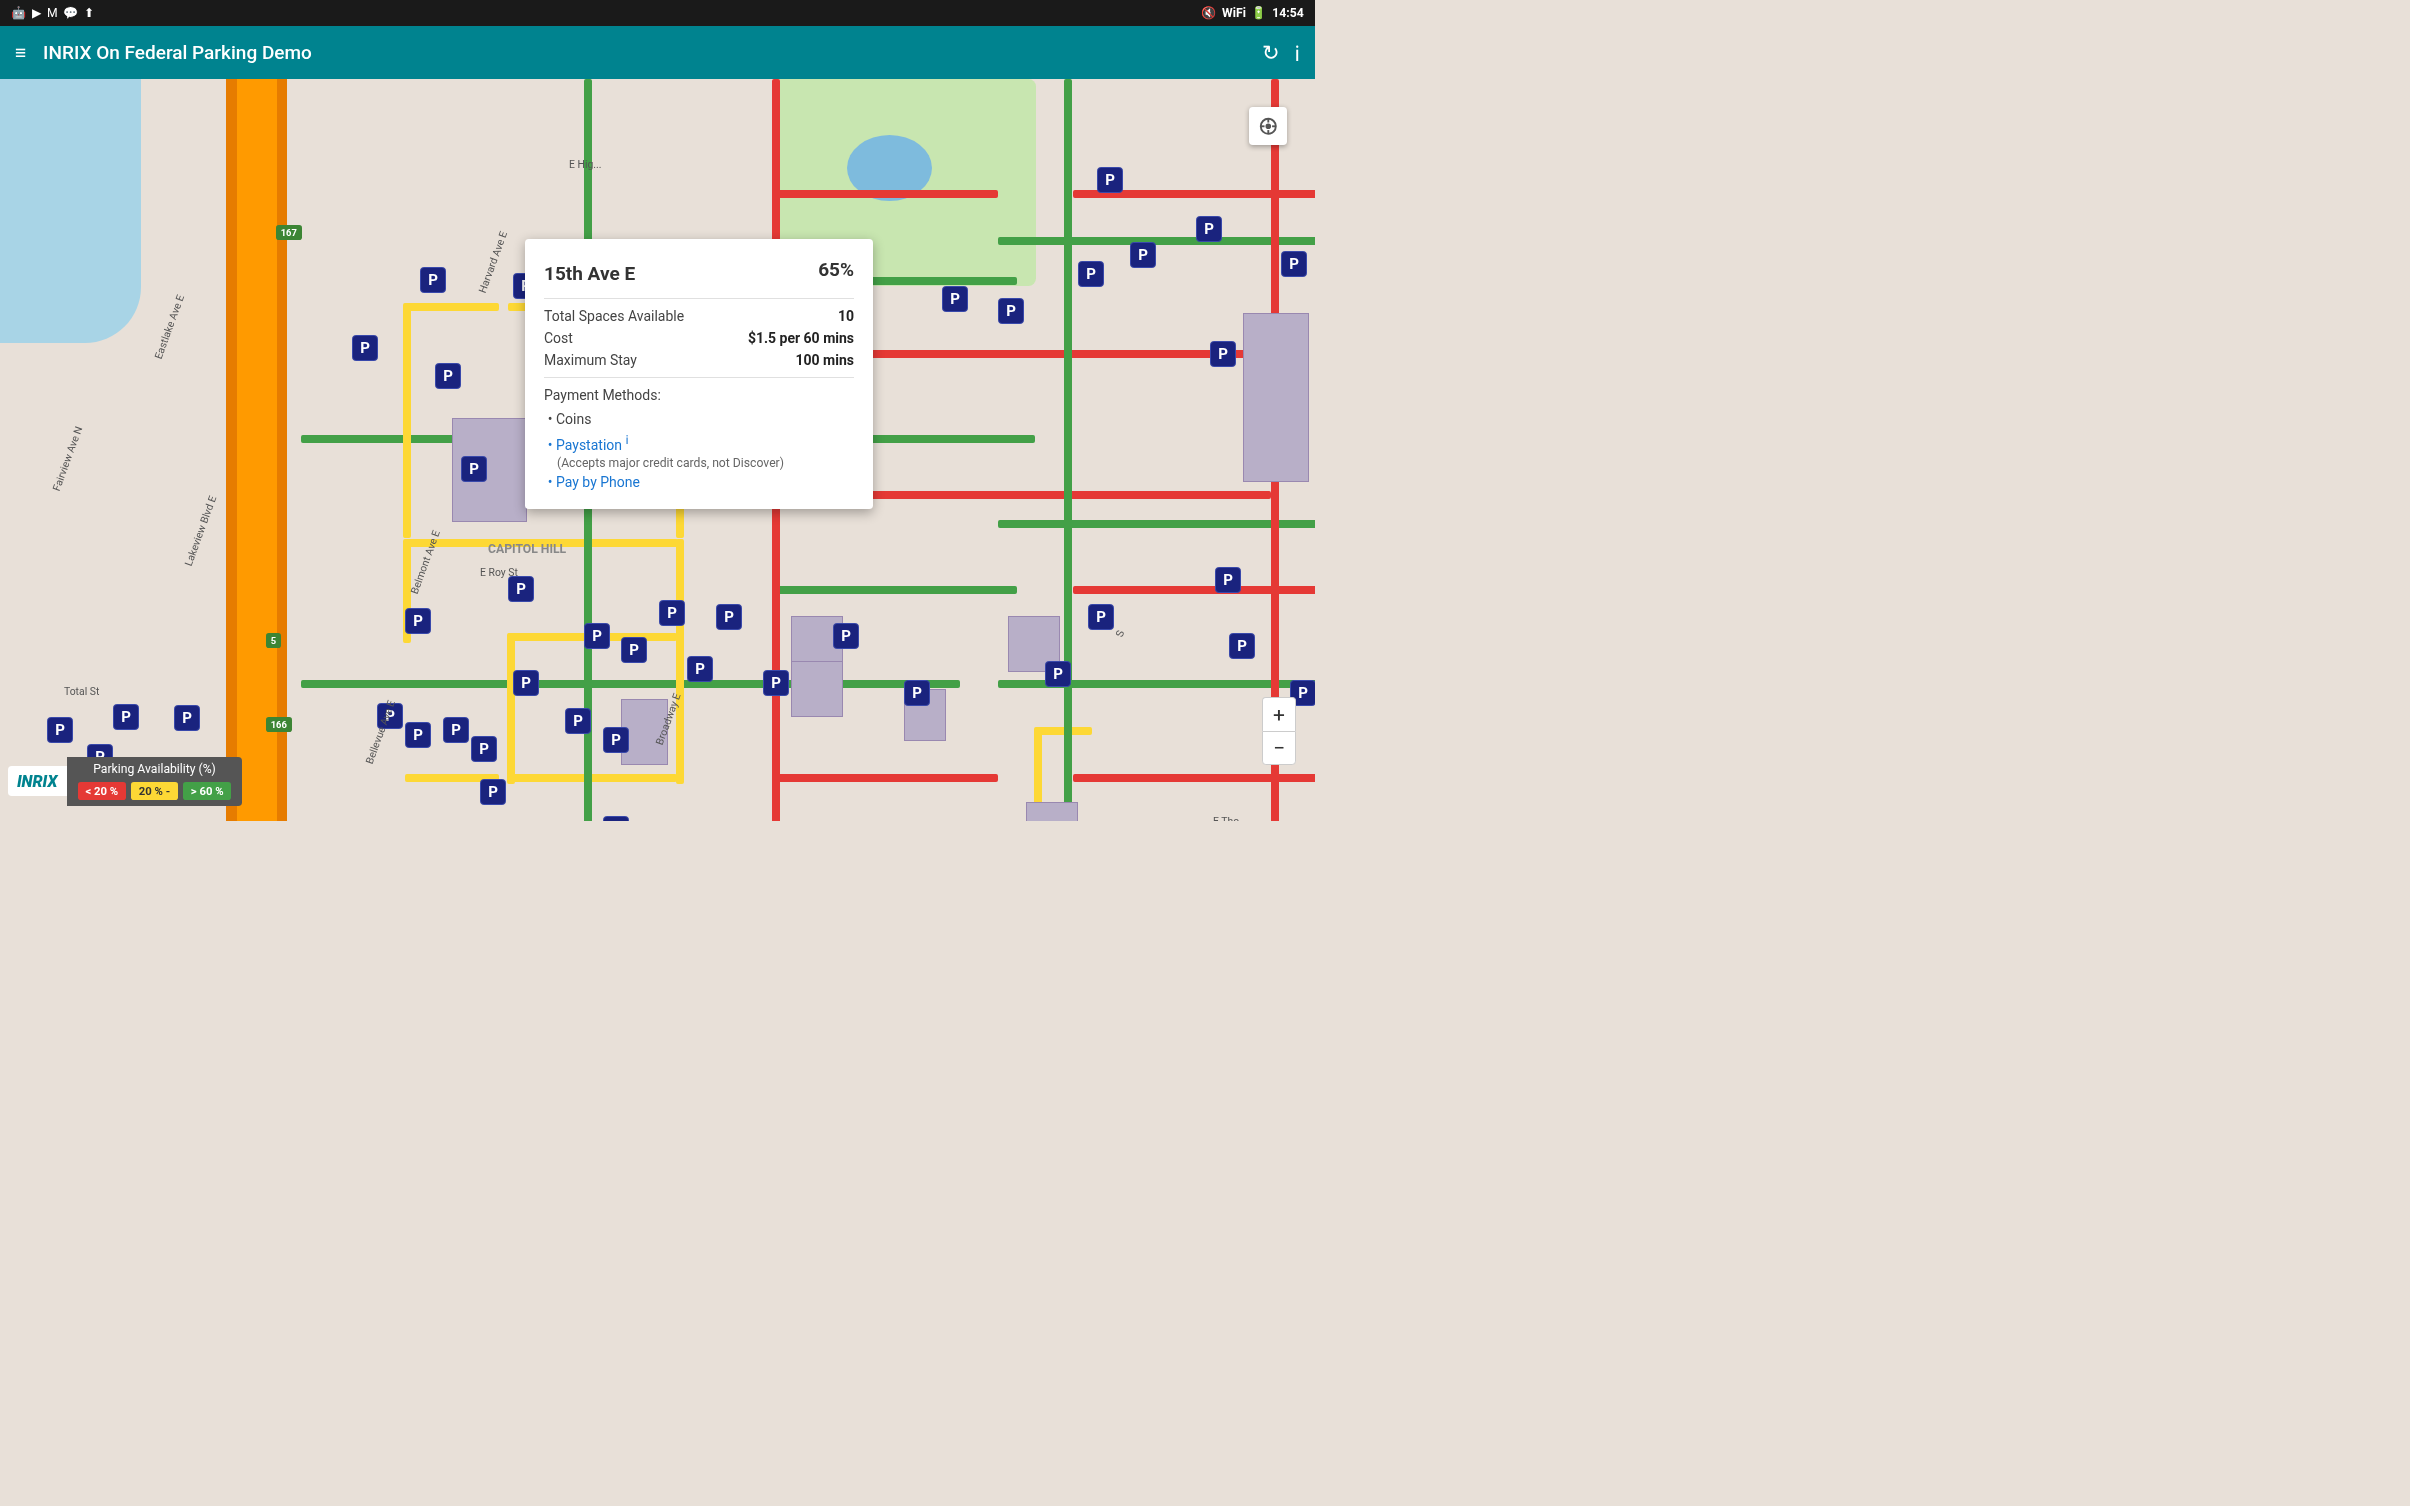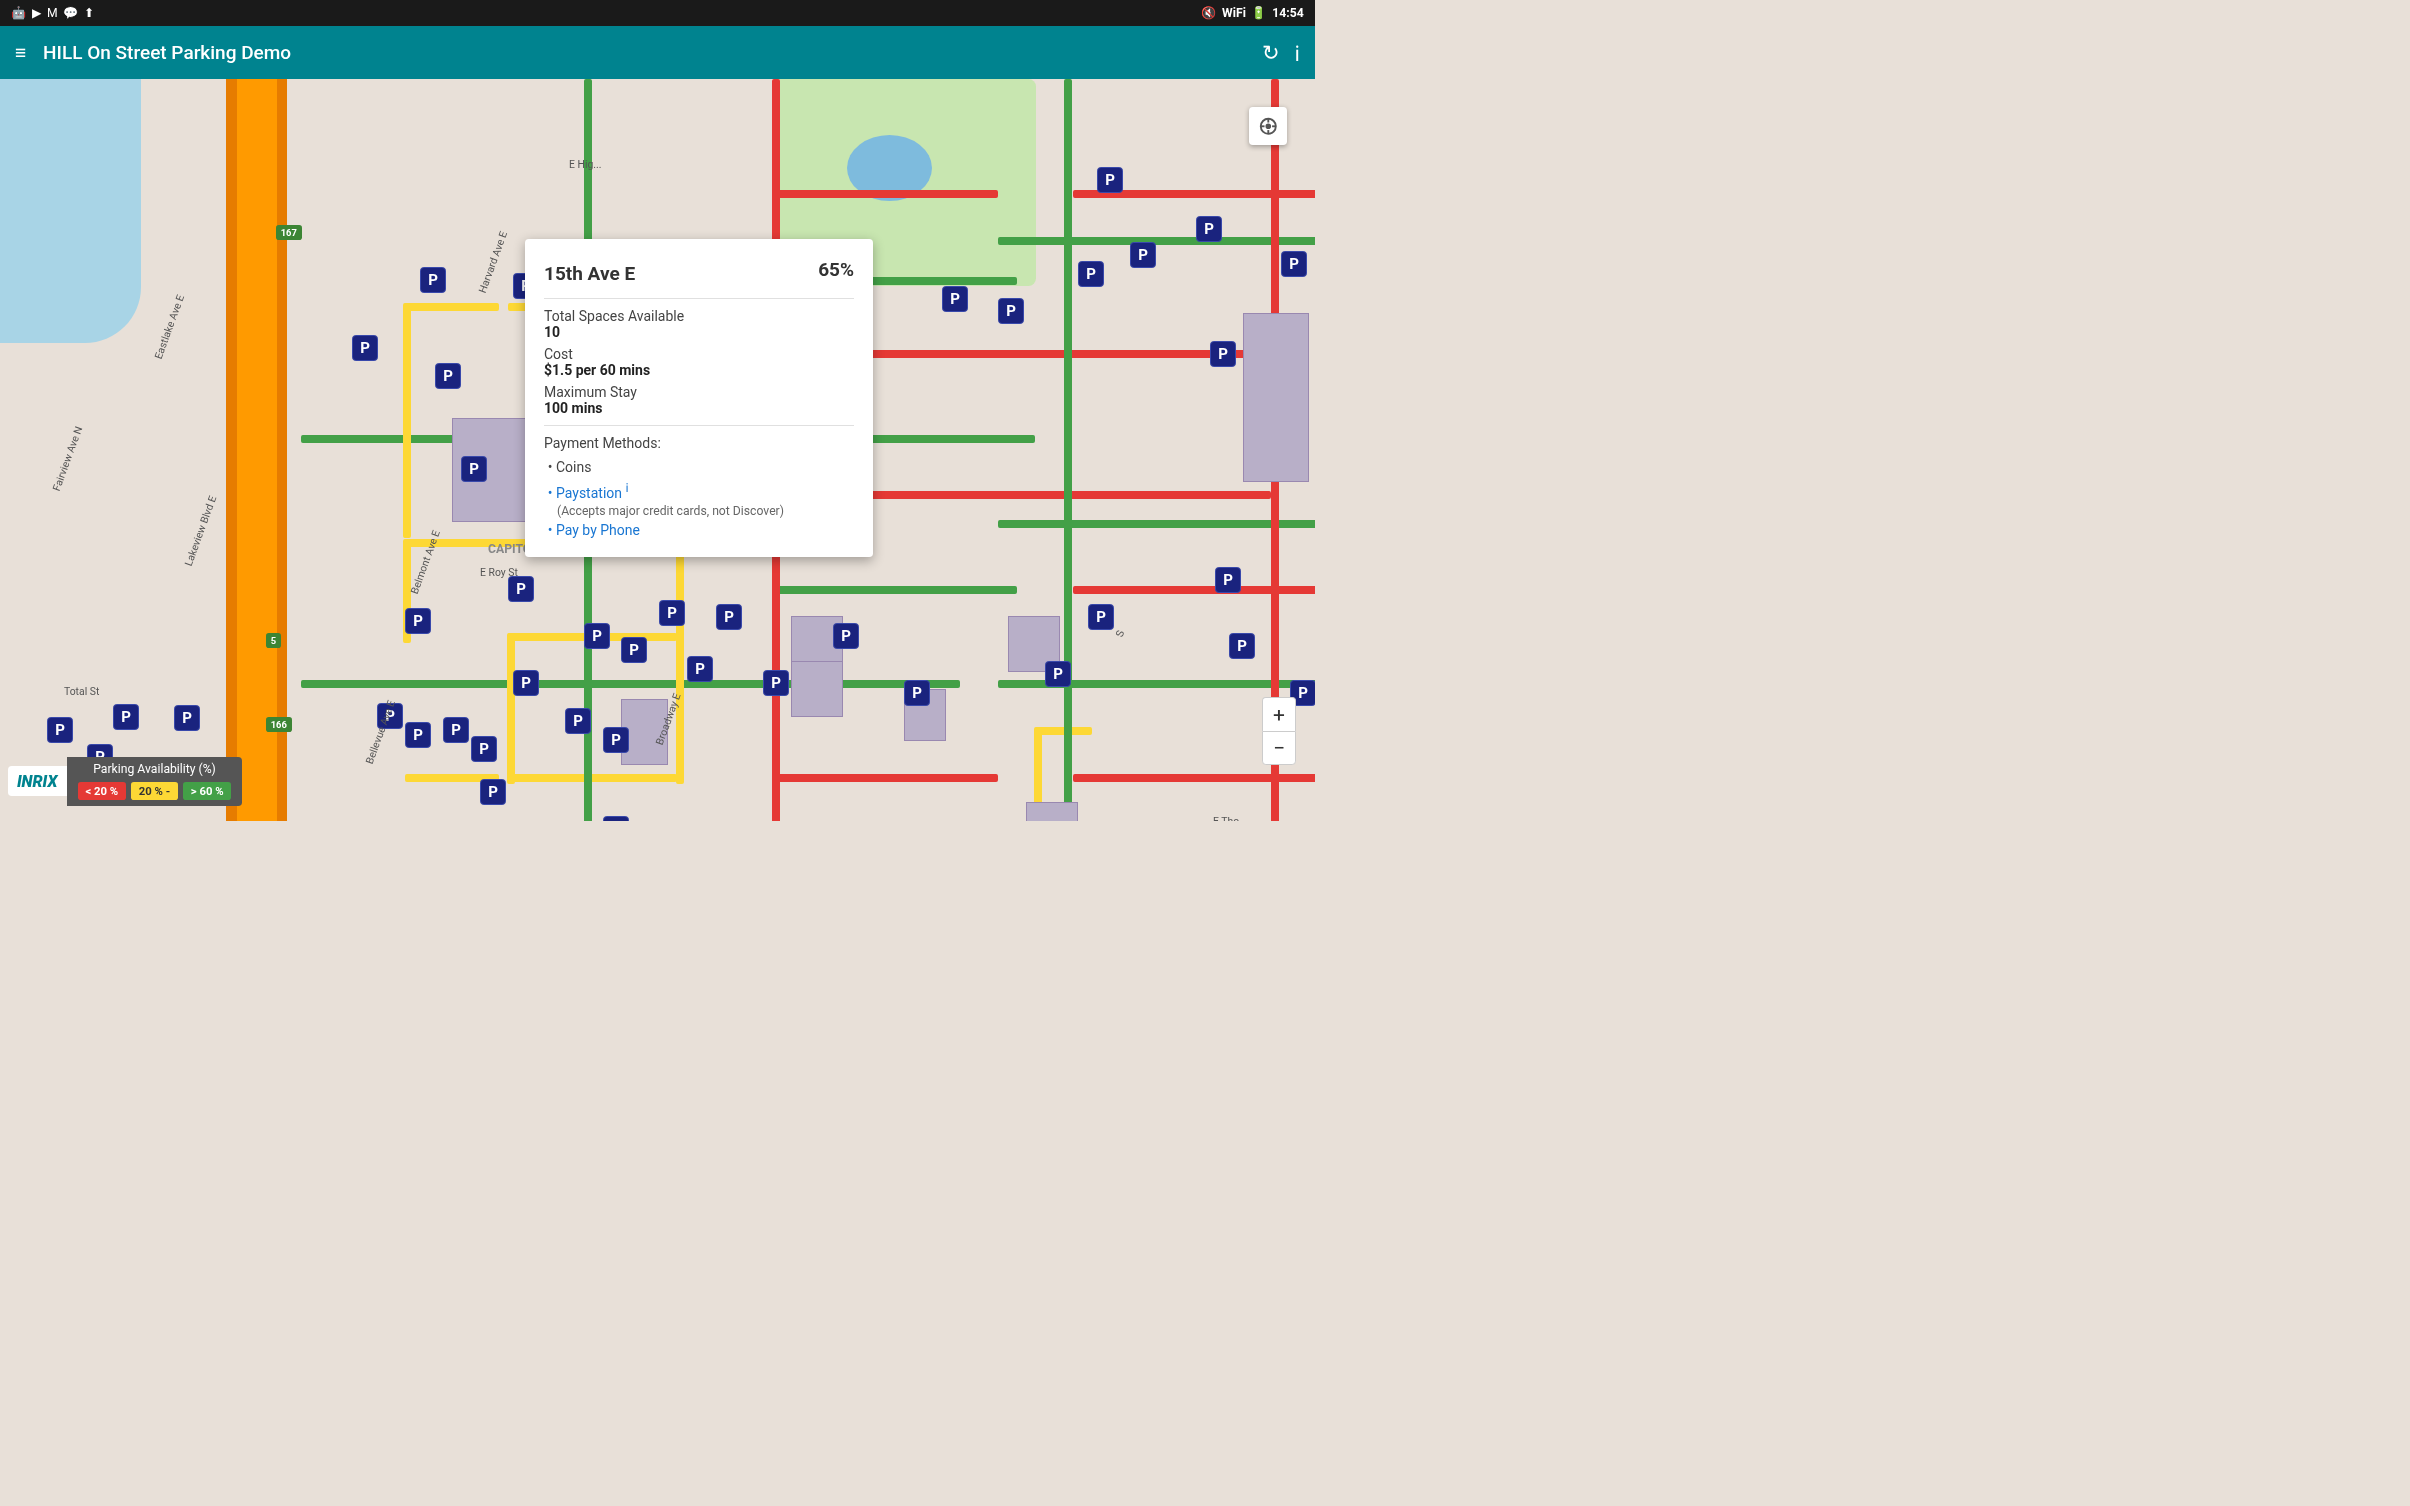--- a/index.html
+++ b/index.html
@@ -153,21 +153,20 @@
       font-size: 19px;
       font-weight: bold;
       color: #333;
     }
     #popup-card .popup-row {
       display: flex;
       justify-content: space-between;
       margin-bottom: 5.6px;
       font-size: 14px;
       color: #333;
-      flex-direction: column;
     }
     #popup-card .popup-row .label { color: #444; }
     #popup-card .popup-row .value { font-weight: bold; color: #222; }
     #popup-card .popup-divider {
       border: none;
       border-top: 0.9px solid #e0e0e0;
       margin: 9.4px 0;
     }
     #popup-card .payment-title {
       font-size: 14px;
@@ -335,21 +334,21 @@
   <div class="right-icons">
     <span>🔇</span>
     <span>WiFi</span>
     <span>🔋</span>
     <span>14:54</span>
   </div>
 </div>
 
 <div id="toolbar">
   <span class="menu-icon">≡</span>
-  <span class="title">HILL On Street Parking Demo</span>
+  <span class="title">INRIX On Federal Parking Demo</span>
   <div class="toolbar-actions">
     <span>↻</span>
     <span>ℹ</span>
   </div>
 </div>
 
 <div id="map-area">
 
   <div class="water" style="top:-9.4px;left:-19px;width:160px;height:273px;border-radius:0 0 56px 0;"></div>
 

